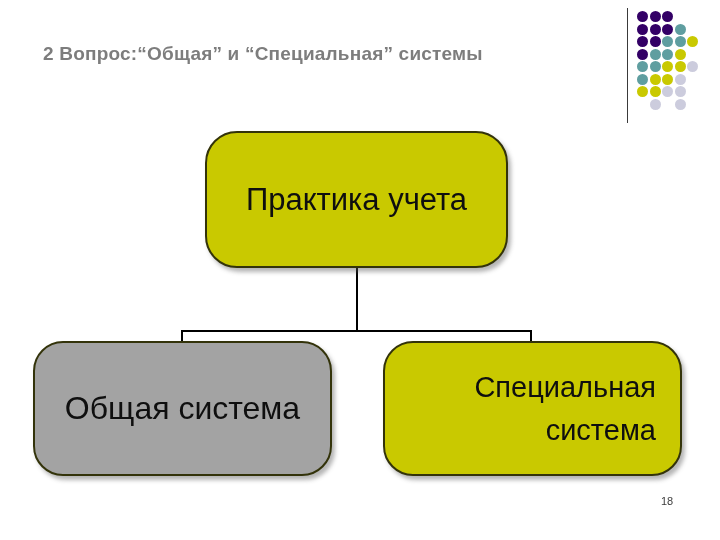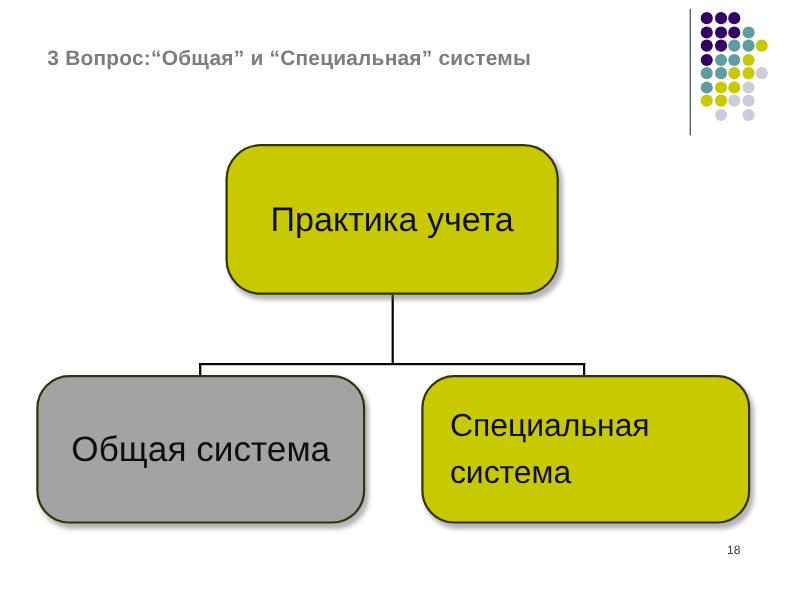--- a/index.html
+++ b/index.html
@@ -61,21 +61,21 @@
   .conn-v      { left: 356px; top: 268px; width: 2px;  height: 63px; }
   .conn-h      { left: 181px; top: 330px; width: 351px; height: 2px; }
   .conn-stub-l { left: 181px; top: 330px; width: 2px;  height: 13px; }
   .conn-stub-r { left: 530px; top: 330px; width: 2px;  height: 13px; }
 
   .node {
     position: absolute;
     display: flex;
     align-items: center;
     justify-content: center;
-    text-align: left;
+    text-align: right;
     background: #C9C900;
     border: 2px solid #33330a;
     box-sizing: border-box;
     color: #0f0f0f;
     box-shadow: 3px 4px 4px rgba(90, 90, 90, 0.45);
   }
   .node-root {
     left: 205px; top: 131px;
     width: 303px; height: 137px;
     border-radius: 32px;
@@ -106,21 +106,21 @@
     font-size: 11px;
     color: #3c3c3c;
   }
 </style>
 </head>
 <body>
 
 <div class="slide">
 
   <div class="title" style="color: rgb(125, 125, 125);">
-    <div class="title-line">3 Вопрос:“Общая” и “Специальная” системы</div>
+    <div class="title-line">2 Вопрос:“Общая” и “Специальная” системы</div>
   </div>
 
   <div class="deco-line"></div>
   <div class="dots">
       <div class="dot" style="left: 0px; top: 0px; background: rgb(51, 0, 102);"></div>
       <div class="dot" style="left: 12.5px; top: 0px; background: rgb(51, 0, 102);"></div>
       <div class="dot" style="left: 25px; top: 0px; background: rgb(51, 0, 102);"></div>
       <div class="dot" style="left: 0px; top: 12.5px; background: rgb(51, 0, 102);"></div>
       <div class="dot" style="left: 12.5px; top: 12.5px; background: rgb(51, 0, 102);"></div>
       <div class="dot" style="left: 25px; top: 12.5px; background: rgb(51, 0, 102);"></div>

